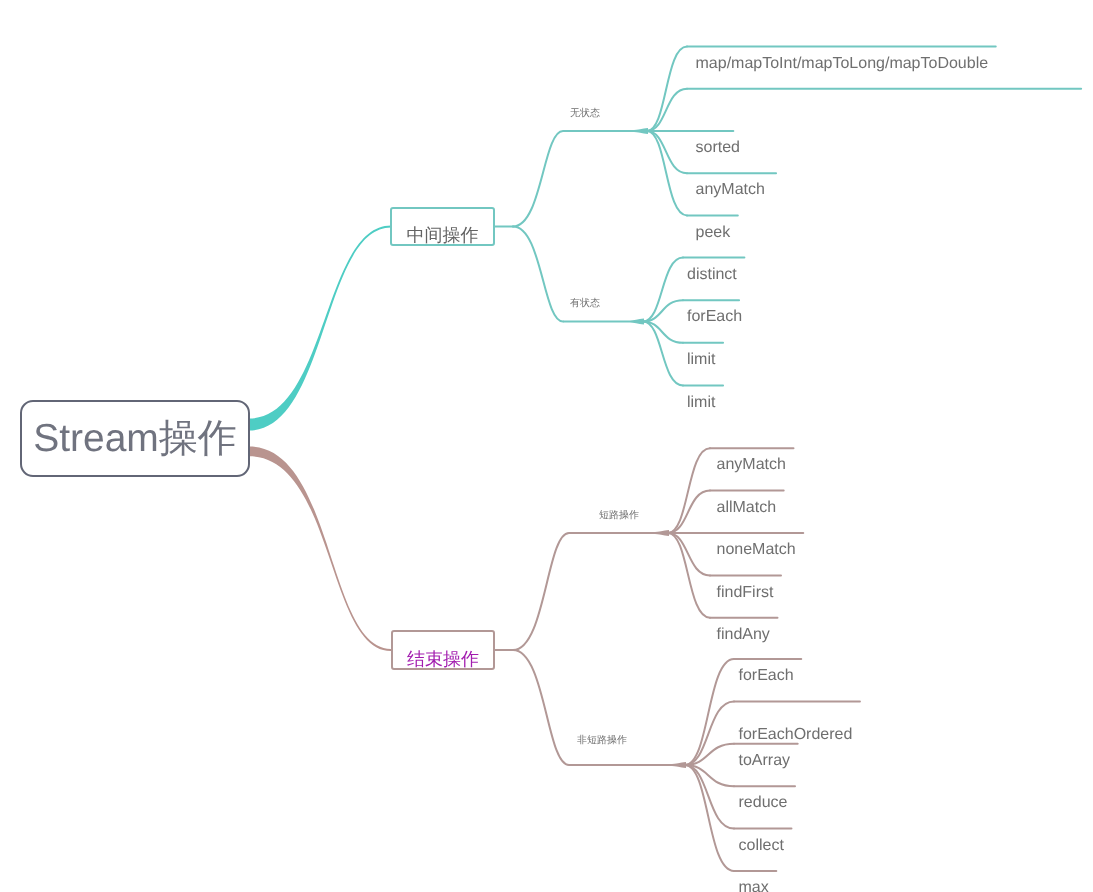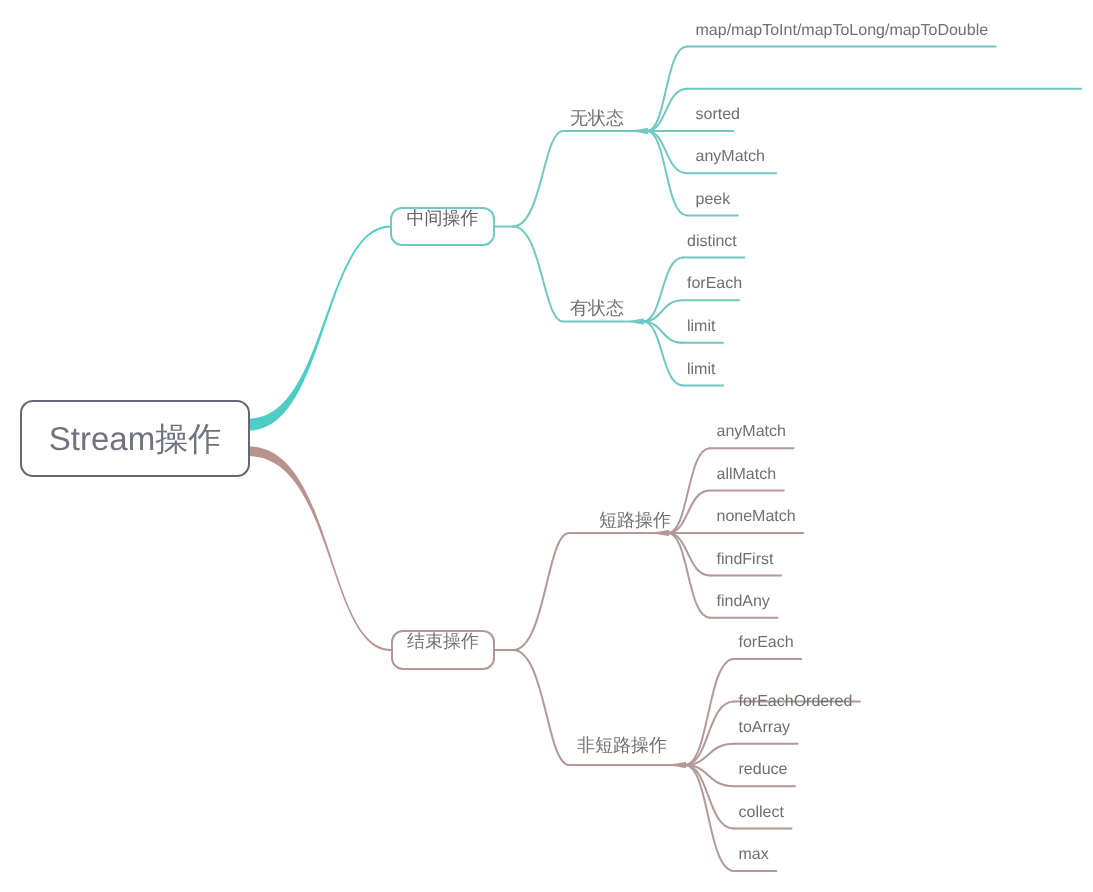--- a/index.html
+++ b/index.html
@@ -12,37 +12,37 @@
     text-rendering:geometricPrecision;
   }
   #links { position:absolute; left:0; top:0; width:1093px; height:892px; }
   .rootbox {
     position:absolute; box-sizing:border-box;
     border:2.2px solid #626676; border-radius:13px; background:#fff;
     display:flex; align-items:center; justify-content:center;
   }
   .rootbox span {
     transform:translateZ(0);
-    font-size:33px; color:#70737f; white-space:nowrap; line-height:1;
+    font-size:39px; color:#70737f; white-space:nowrap; line-height:1;
   }
   .nodebox {
     position:absolute; box-sizing:border-box;
-    border:2px solid #72c7c1; border-radius:12px; background:#fff;
-    display:flex; align-items:flex-start; justify-content:center;
+    border:2px solid #72c7c1; border-radius:3px; background:#fff;
+    display:flex; align-items:flex-end; justify-content:center;
   }
   .nodebox span {
     transform:translateZ(0);
     font-size:18px; color:#636363; white-space:nowrap; line-height:1;
   }
   .txt {
     transform:translateZ(0);
     position:absolute; white-space:nowrap; line-height:1; color:#6f6f6f;
   }
-  .txt.leaf { font-size:16px; }
-  .txt.grp  { font-size:18px; }
+  .txt.leaf { font-size:16px;margin-top:33px; }
+  .txt.grp  { font-size:10px; }
 </style>
 </head>
 <body>
 
 <div id="stage">
 
   <svg id="links" viewBox="0 0 1093 892">
       <path d="M 249 418.5 C 327.1 418.5 322.84000000000003 225.4 391 225.4 L 391 227.6 C 322.84000000000003 227.6 327.1 430.5 249 430.5 Z" fill="#4ecdc4" stroke="none"></path>
       <path d="M 249 446.40000000000003 C 334.2 446.40000000000003 327.1 648.9 391 648.9 L 391 651.1 C 327.1 651.1 334.2 456.2 249 456.2 Z" fill="#b9948f" stroke="none"></path>
       <path d="M 495 226.5 L 513 226.5" stroke="#72c7c1" stroke-width="2" fill="none" stroke-linecap="round" stroke-linejoin="round"></path>
@@ -98,21 +98,21 @@
     </svg>
 
   <div class="rootbox" style="left: 20px; top: 400px; width: 230px; height: 77px; border-color: rgb(98, 102, 118);">
     <span style="color: rgb(112, 115, 127);">Stream操作</span>
   </div>
 
   <div class="nodebox" style="left: 390px; top: 207px; width: 105px; height: 39px; border-color: rgb(114, 199, 193);">
     <span style="color: rgb(99, 99, 99);">中间操作</span>
   </div>
   <div class="nodebox" style="left: 391px; top: 630px; width: 104px; height: 40px; border-color: rgb(178, 152, 150);">
-    <span style="color: #737373;">结束操作</span>
+    <span style="color: #a21caf;">结束操作</span>
   </div>
 
   <div class="txt grp" style="left: 570px; top: 108.75px;">无状态</div>
   <div class="txt leaf" style="left: 695.5px; top: 22.8px;">map/mapToInt/mapToLong/mapToDouble</div>
   <div class="txt leaf" style="left: 695.5px; top: 107.2px;">sorted</div>
   <div class="txt leaf" style="left: 695.5px; top: 149.4px;">anyMatch</div>
   <div class="txt leaf" style="left: 695.5px; top: 191.6px;">peek</div>
   <div class="txt grp" style="left: 570px; top: 299.25px;">有状态</div>
   <div class="txt leaf" style="left: 687px; top: 233.8px;">distinct</div>
   <div class="txt leaf" style="left: 687px; top: 276.4px;">forEach</div>

